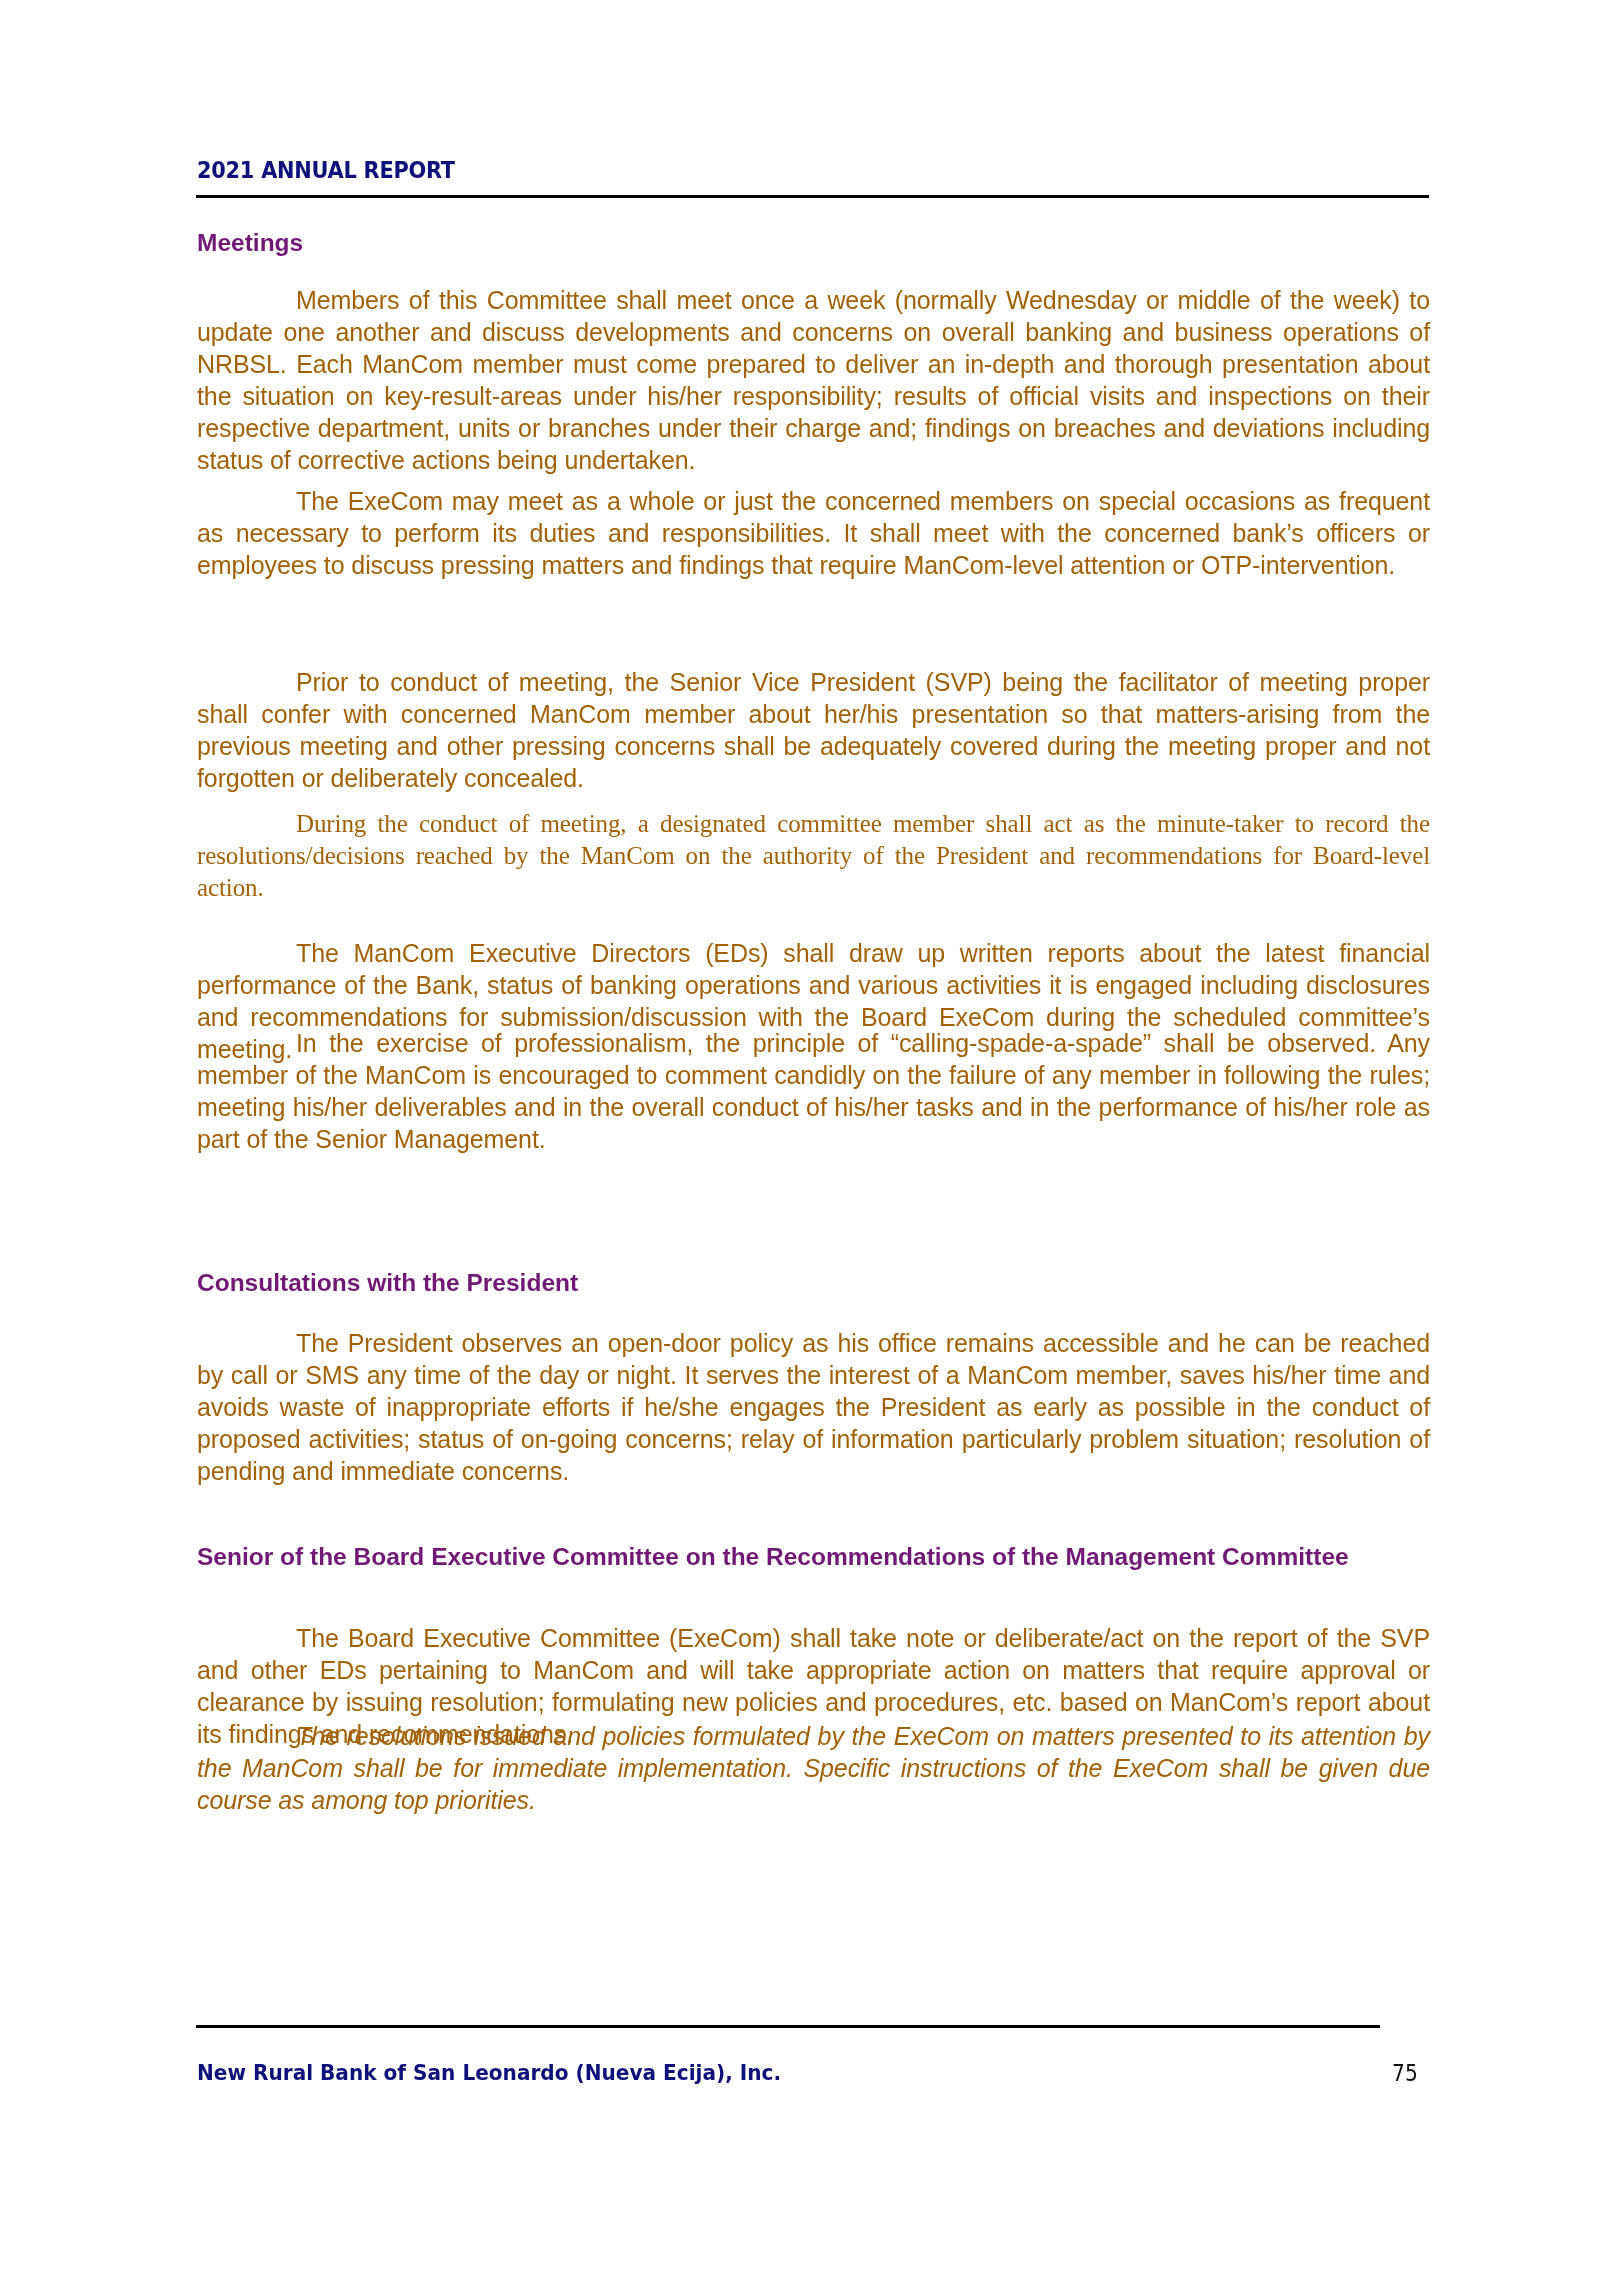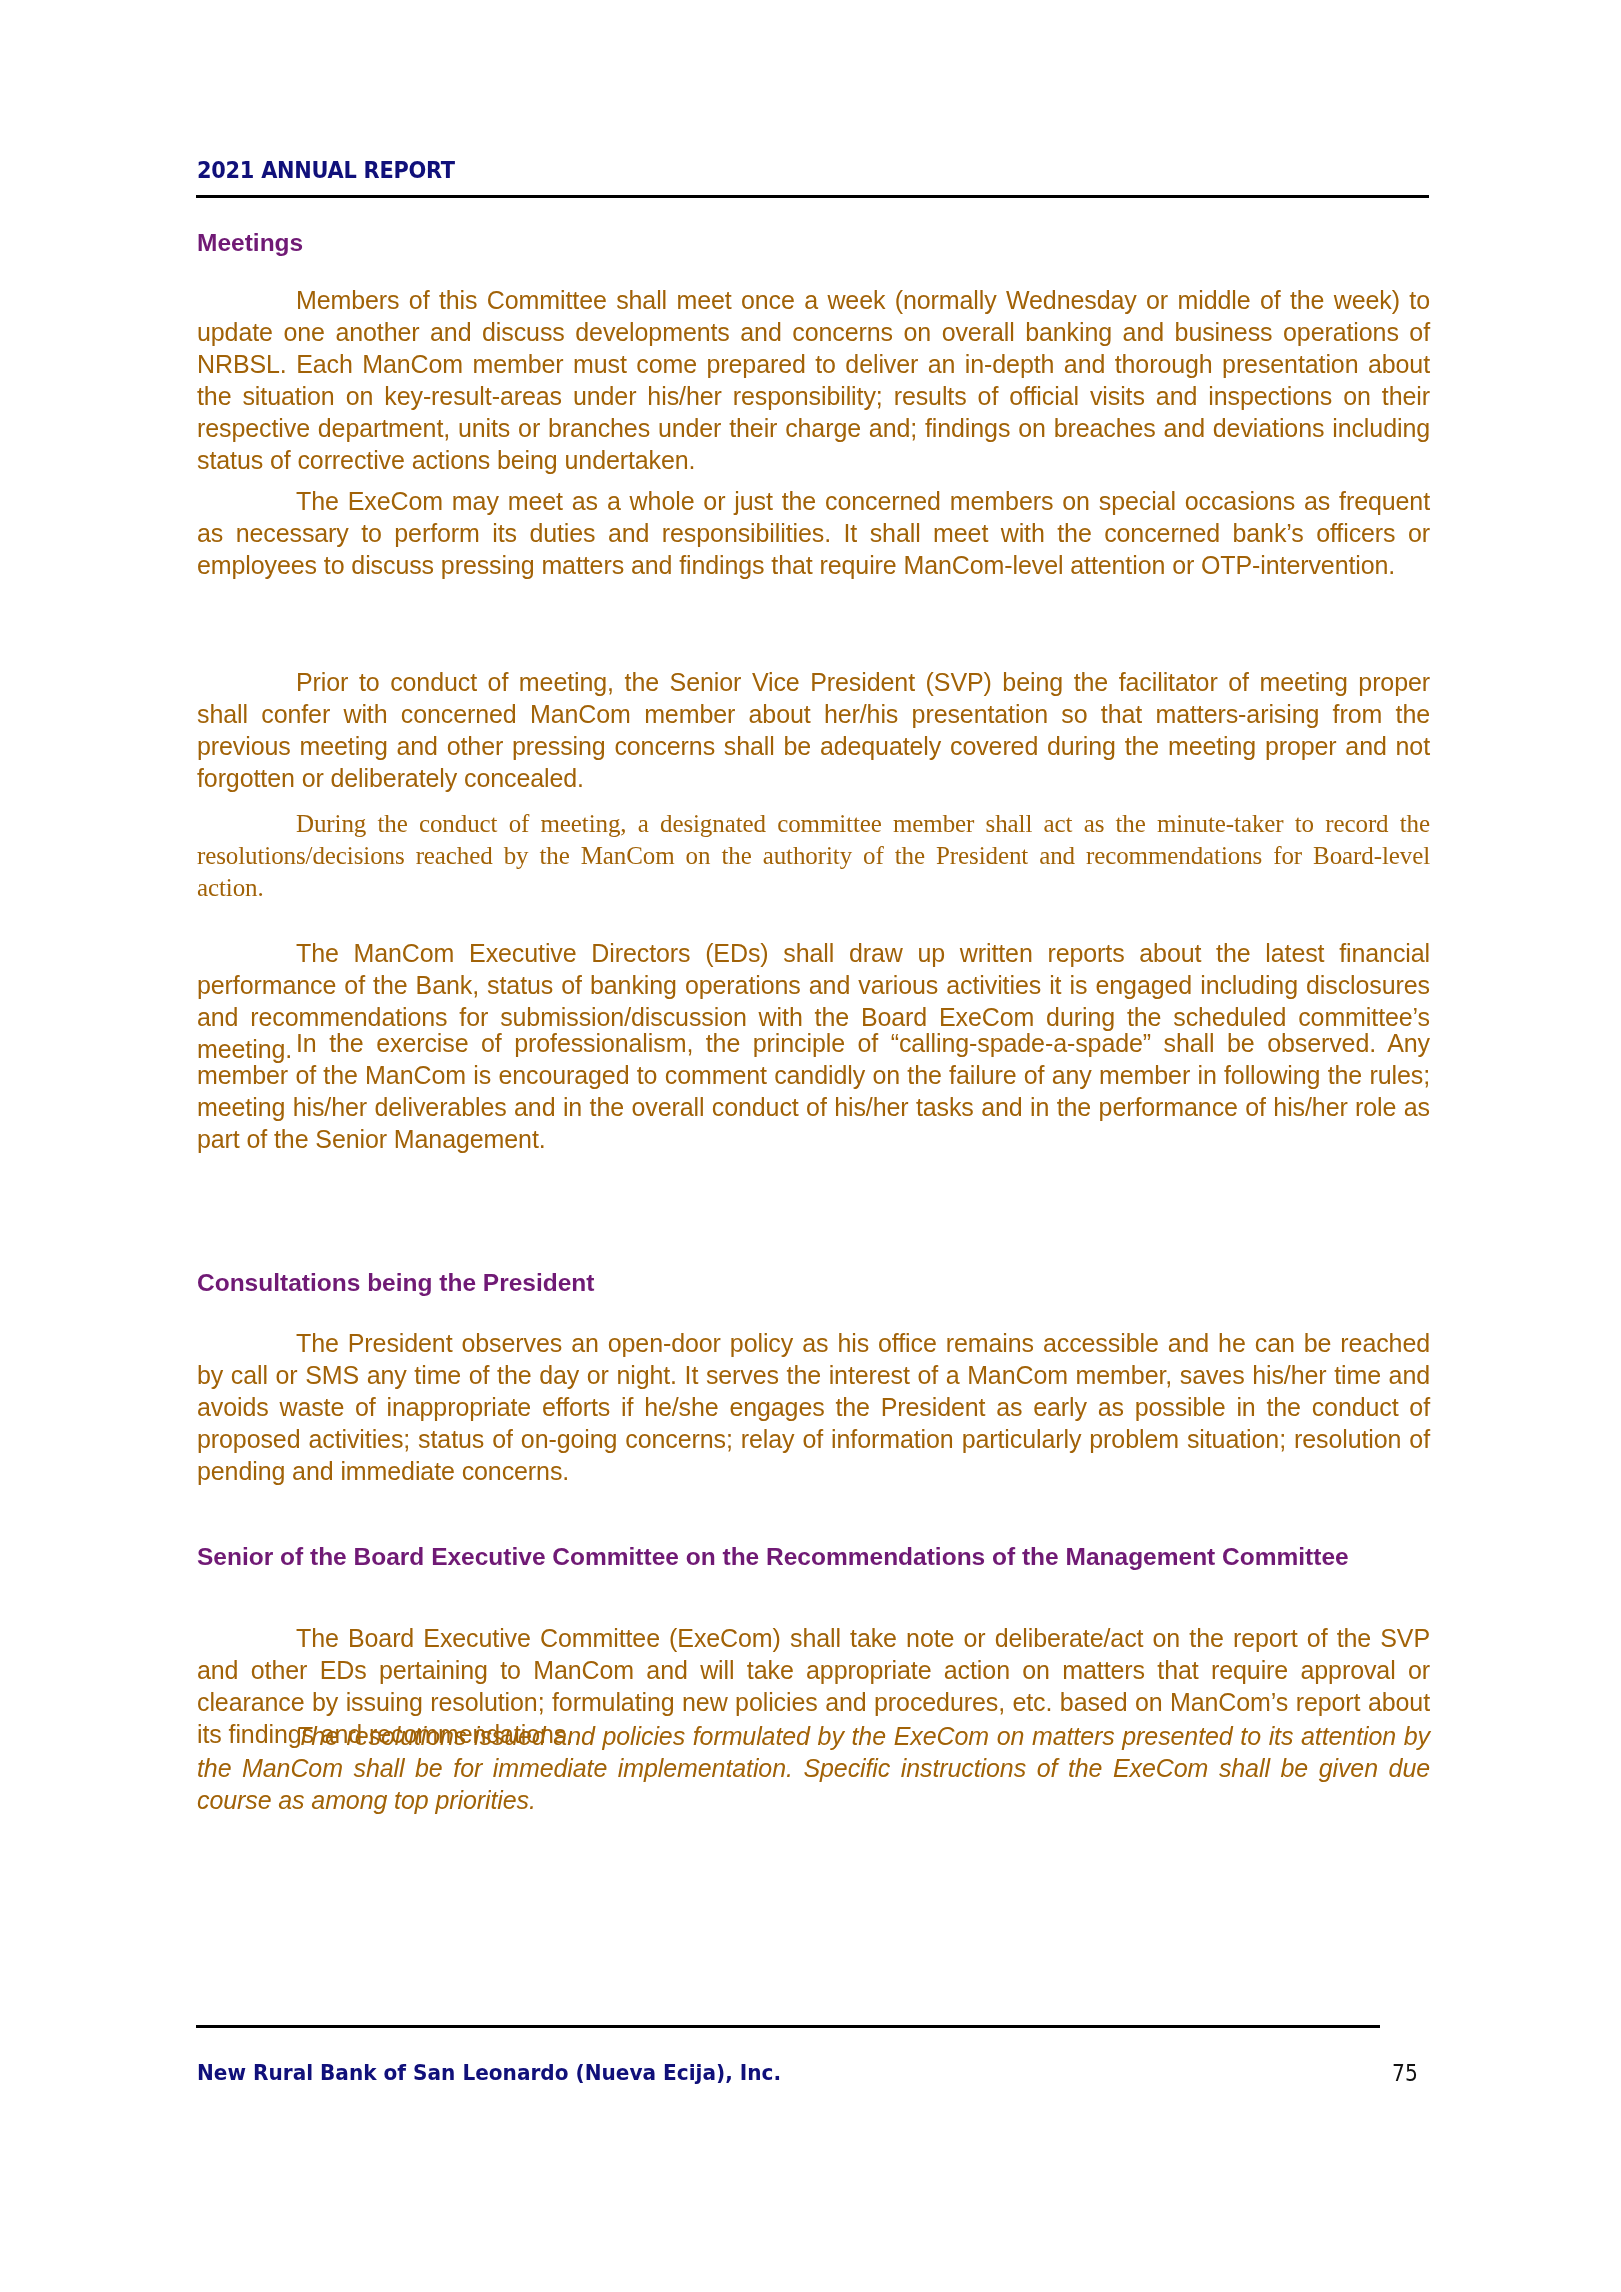--- a/index.html
+++ b/index.html
@@ -56,21 +56,21 @@
 
     <div class="h" style="top:227px;">Meetings</div>
 
     <div class="p" style="top:284px;">Members of this Committee shall meet once a week (normally Wednesday or middle of the week) to update one another and discuss developments and concerns on overall banking and business operations of NRBSL. Each ManCom member must come prepared to deliver an in-depth and thorough presentation about the situation on key-result-areas under his/her responsibility; results of official visits and inspections on their respective department, units or branches under their charge and; findings on breaches and deviations including status of corrective actions being undertaken.</div>
     <div class="p" style="top:485px;">The ExeCom may meet as a whole or just the concerned members on special occasions as frequent as necessary to perform its duties and responsibilities. It shall meet with the concerned bank’s officers or employees to discuss pressing matters and findings that require ManCom-level attention or OTP-intervention.</div>
     <div class="p" style="top:666px;">Prior to conduct of meeting, the Senior Vice President (SVP) being the facilitator of meeting proper shall confer with concerned ManCom member about her/his presentation so that matters-arising from the previous meeting and other pressing concerns shall be adequately covered during the meeting proper and not forgotten or deliberately concealed.</div>
     <div class="p" style="top:808px;font-family:Liberation Serif, serif;">During the conduct of meeting, a designated committee member shall act as the minute-taker to record the resolutions/decisions reached by the ManCom on the authority of the President and recommendations for Board-level action.</div>
     <div class="p" style="top:937px;">The ManCom Executive Directors (EDs) shall draw up written reports about the latest financial performance of the Bank, status of banking operations and various activities it is engaged including disclosures and recommendations for submission/discussion with the Board ExeCom during the scheduled committee’s meeting.</div>
     <div class="p" style="top:1027px;">In the exercise of professionalism, the principle of “calling-spade-a-spade” shall be observed. Any member of the ManCom is encouraged to comment candidly on the failure of any member in following the rules; meeting his/her deliverables and in the overall conduct of his/her tasks and in the performance of his/her role as part of the Senior Management.</div>
 
-    <div class="h" style="top:1267px;">Consultations being the President</div>
+    <div class="h" style="top:1267px;">Consultations with the President</div>
     <div class="p" style="top:1327px;">The President observes an open-door policy as his office remains accessible and he can be reached by call or SMS any time of the day or night. It serves the interest of a ManCom member, saves his/her time and avoids waste of inappropriate efforts if he/she engages the President as early as possible in the conduct of proposed activities; status of on-going concerns; relay of information particularly problem situation; resolution of pending and immediate concerns.</div>
 
     <div class="h" style="top:1541px;">Senior of the Board Executive Committee on the Recommendations of the Management Committee</div>
     <div class="p" style="top:1622px;">The Board Executive Committee (ExeCom) shall take note or deliberate/act on the report of the SVP and other EDs pertaining to ManCom and will take appropriate action on matters that require approval or clearance by issuing resolution; formulating new policies and procedures, etc. based on ManCom’s report about its findings and recommendations.</div>
     <div class="p" style="top:1720px;font-style:italic;">The resolutions issued and policies formulated by the ExeCom on matters presented to its attention by the ManCom shall be for immediate implementation. Specific instructions of the ExeCom shall be given due course as among top priorities.</div>
 
   </div>
 
   <div class="ftr-rule"></div>
   <div class="ftr-text">New Rural Bank of San Leonardo (Nueva Ecija), Inc.</div>

